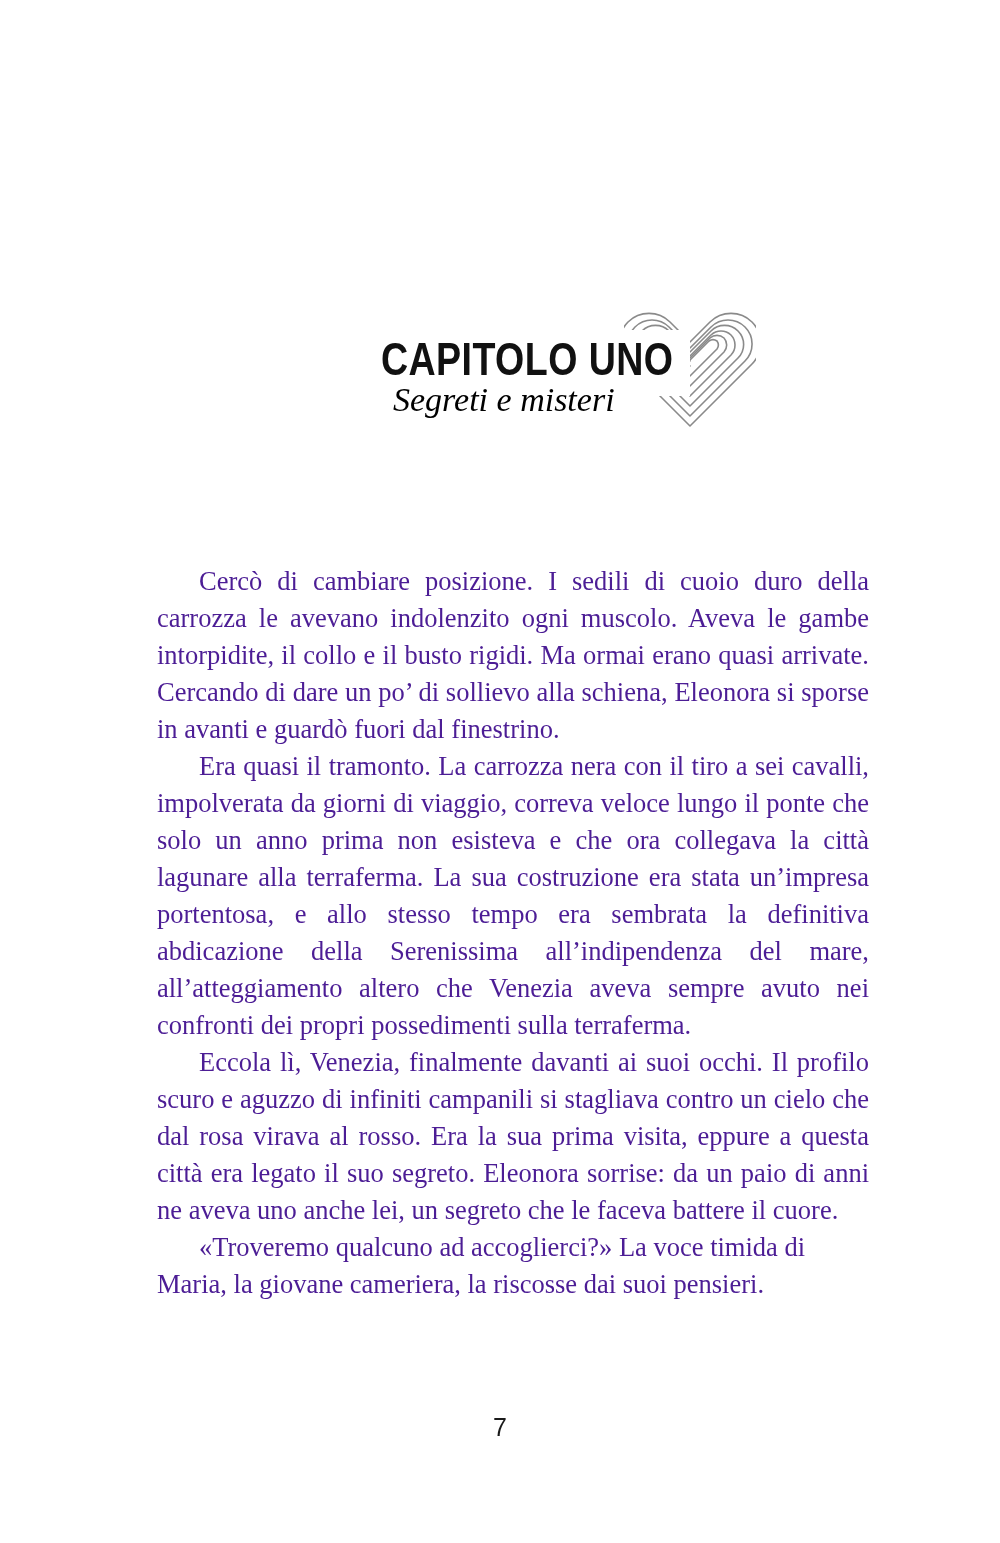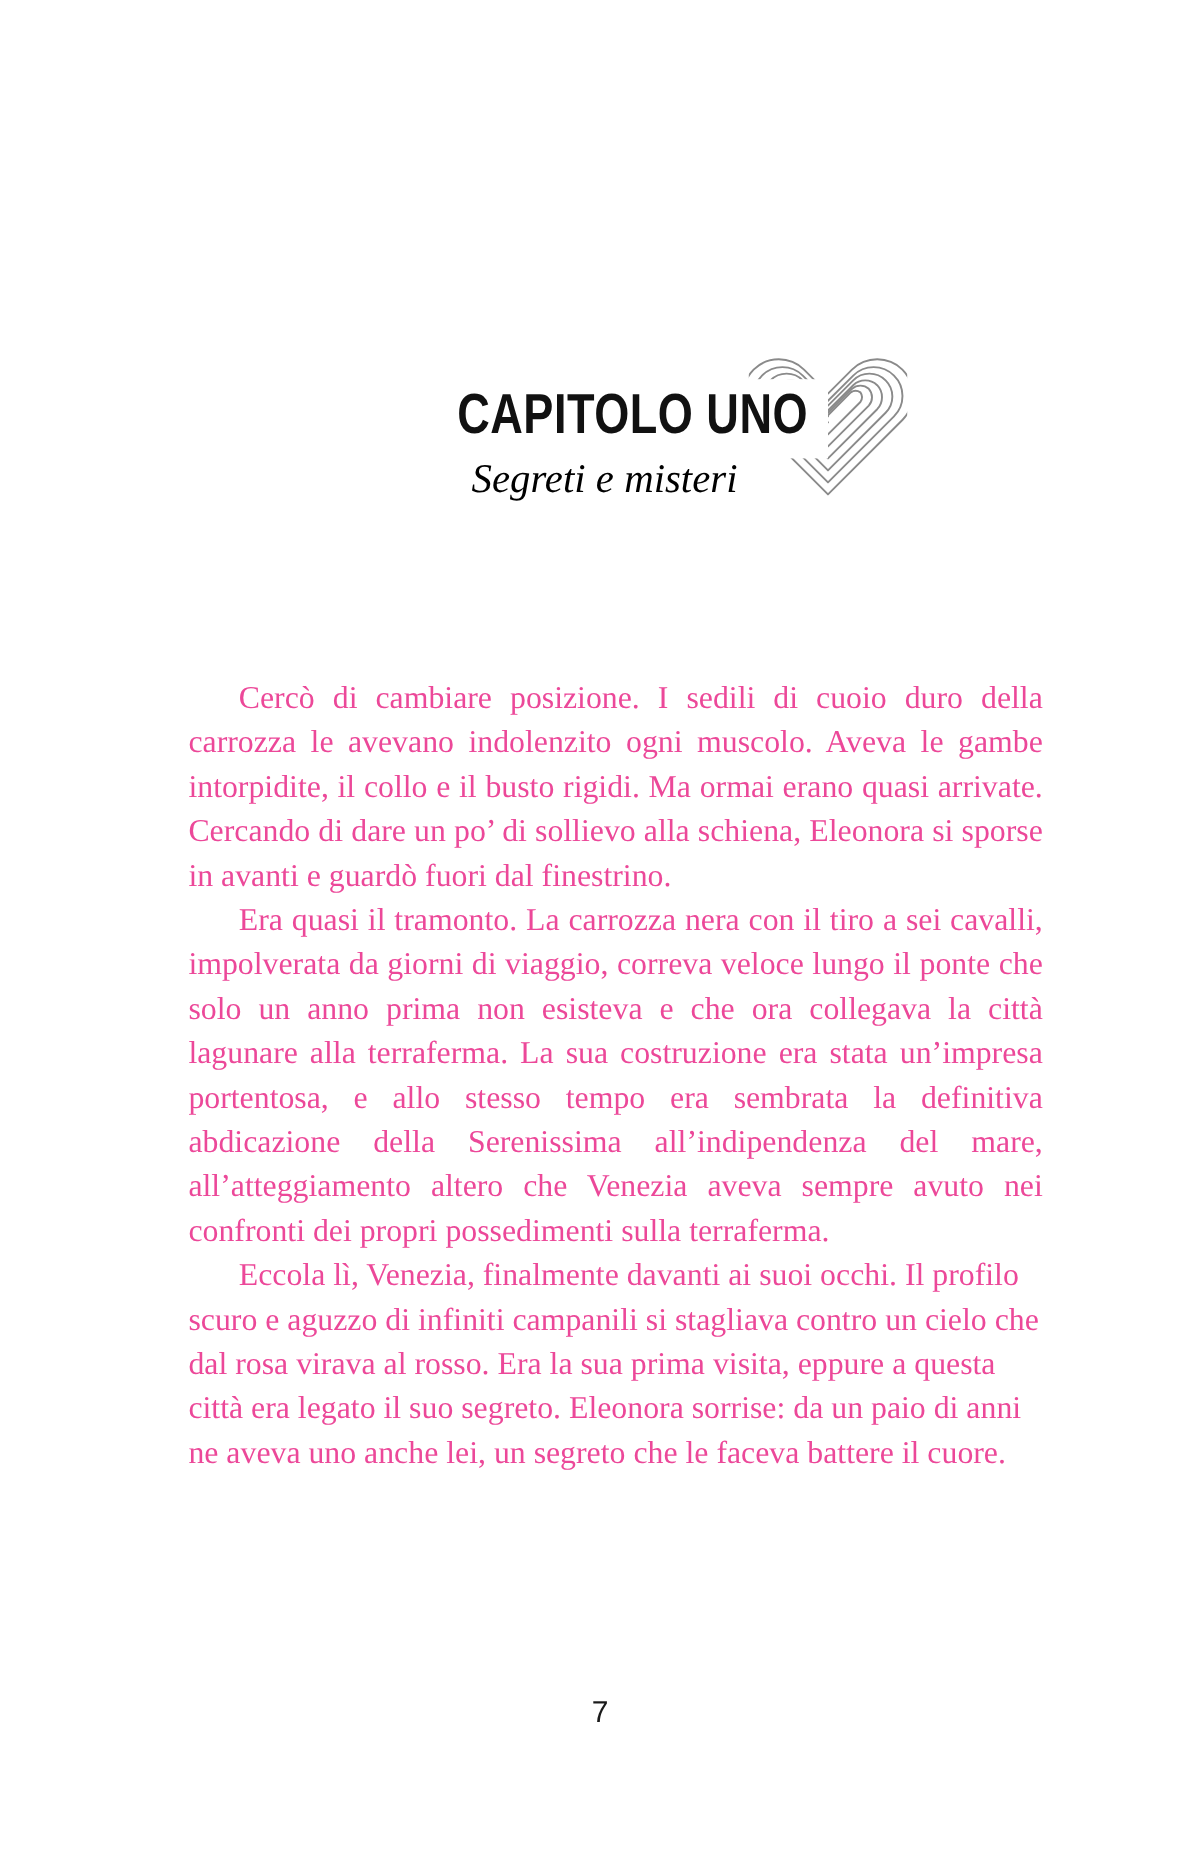--- a/index.html
+++ b/index.html
@@ -19,21 +19,21 @@
     position: relative;
     width: 1000px;
     height: 1543px;
     background: #ffffff;
   }
 
   
   .chapter-head {
     position: absolute;
     left: 0;
-    top: 130px;
+    top: 144px;
     width: 792px;
     height: 180px;
   }
 
   .ornament {
     position: absolute;
     left: 624px;
     top: 140px;
     width: 132px;
     height: 146px;
@@ -94,21 +94,21 @@
   }
 
   .body-copy p {
     margin: 0;
     text-indent: 42px;
     text-align: justify;
     text-justify: inter-word;
     font-family: "Liberation Serif", "DejaVu Serif", serif;
     font-size: 26.5px;
     line-height: 37px;
-    color: #ec4899;
+    color: #4c1d95;
     hyphens: manual;
     -webkit-hyphens: manual;
   }
 
   .body-copy p:last-child {
     text-align: left;
   }
 
   
   .folio {
@@ -148,17 +148,18 @@
 
     <h1 class="chapter-title">CAPITOLO UNO</h1>
   </div>
 
   <h2 class="chapter-subtitle">Segreti e misteri</h2>
 
   <div class="body-copy">
     <p>Cercò di cambiare posizione. I sedili di cuoio duro della carrozza le avevano indolenzito ogni muscolo. Aveva le gambe intorpidite, il collo e il busto rigidi. Ma ormai erano quasi arrivate. Cercando di dare un po’ di sollievo alla schiena, Eleonora si sporse in avanti e guardò fuori dal finestrino.</p>
     <p>Era quasi il tramonto. La carrozza nera con il tiro a sei cavalli, impolverata da giorni di viaggio, correva veloce lungo il ponte che solo un anno prima non esisteva e che ora collegava la città lagunare alla terraferma. La sua costruzione era stata un’impresa portentosa, e allo stesso tempo era sembrata la definitiva abdicazione della Serenissima all’indipendenza del mare, all’atteggiamento altero che Venezia aveva sempre avuto nei confronti dei propri possedimenti sulla terraferma.</p>
     <p>Eccola lì, Venezia, finalmente davanti ai suoi occhi. Il profilo scuro e aguzzo di infiniti campanili si stagliava contro un cielo che dal rosa virava al rosso. Era la sua prima visita, eppure a questa città era legato il suo segreto. Eleonora sorrise: da un paio di anni ne aveva uno anche lei, un segreto che le faceva battere il cuore.</p>
+    <p>«Troveremo qualcuno ad accoglierci?» La voce timida di Maria, la giovane cameriera, la riscosse dai suoi pensieri.</p>
   </div>
 
   <div class="folio">7</div>
 
 </div>
 
 </body></html>

